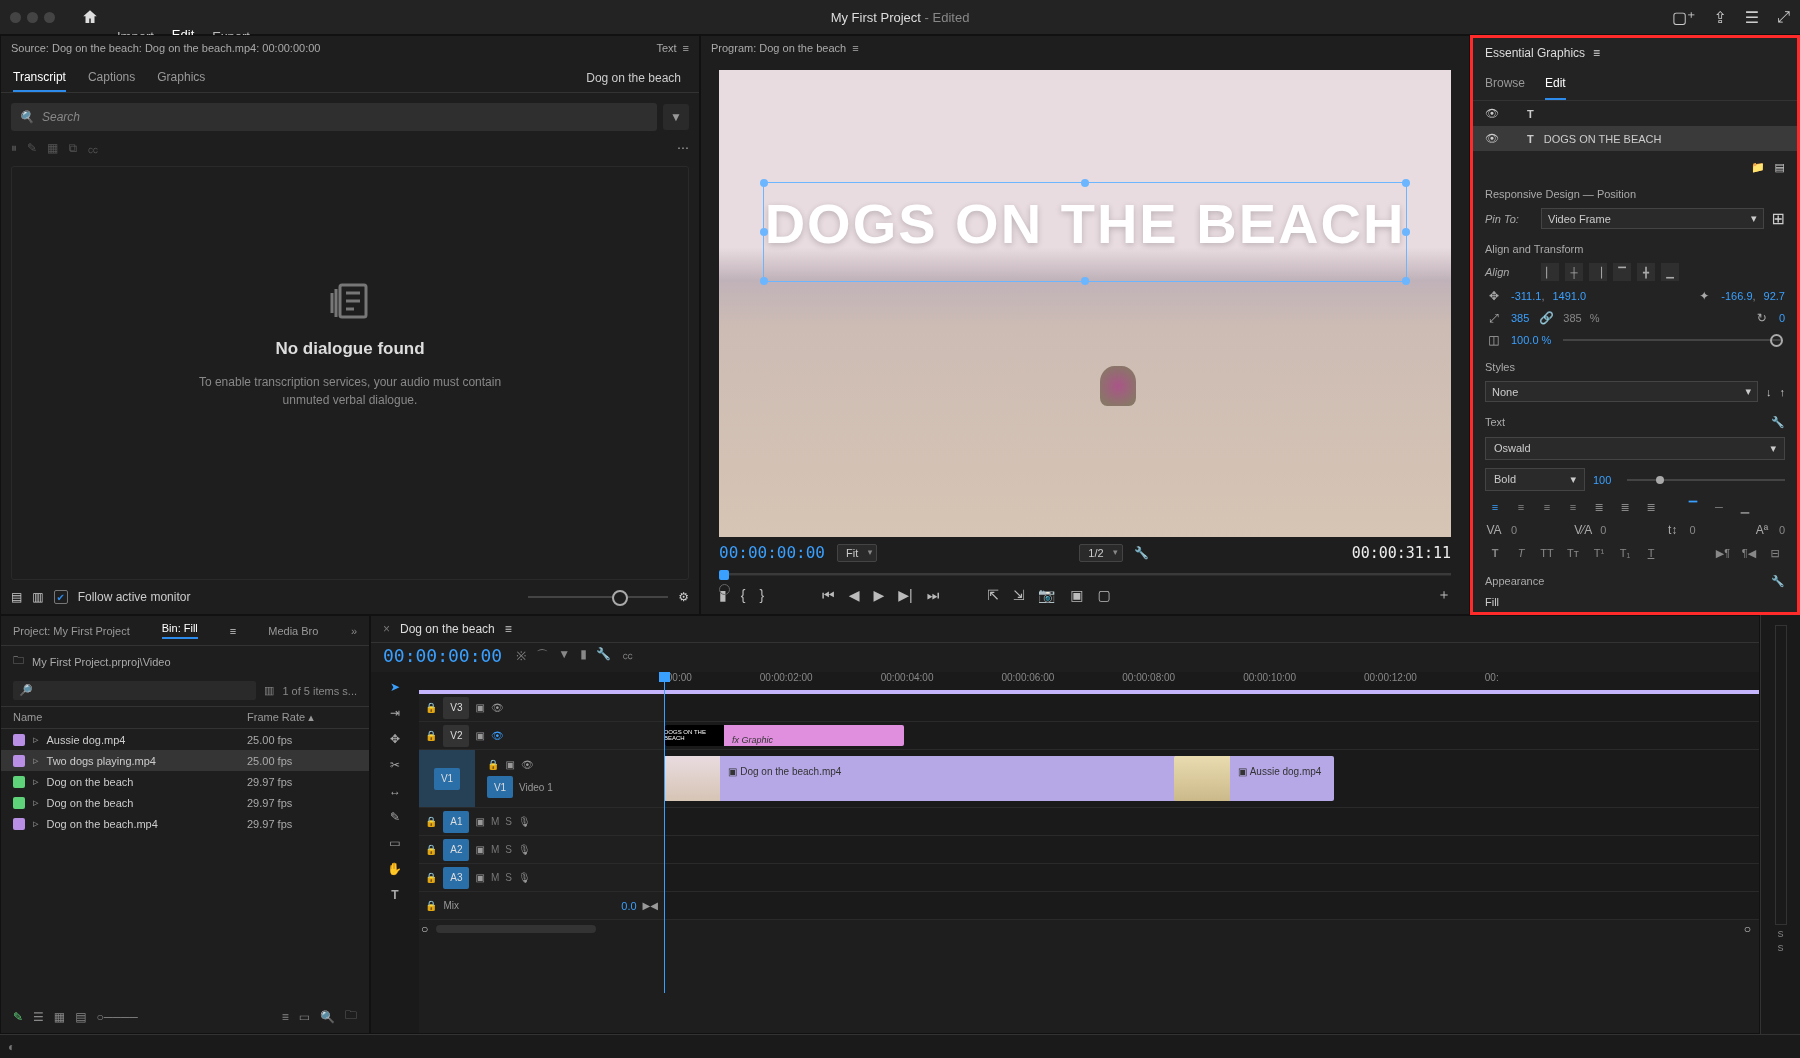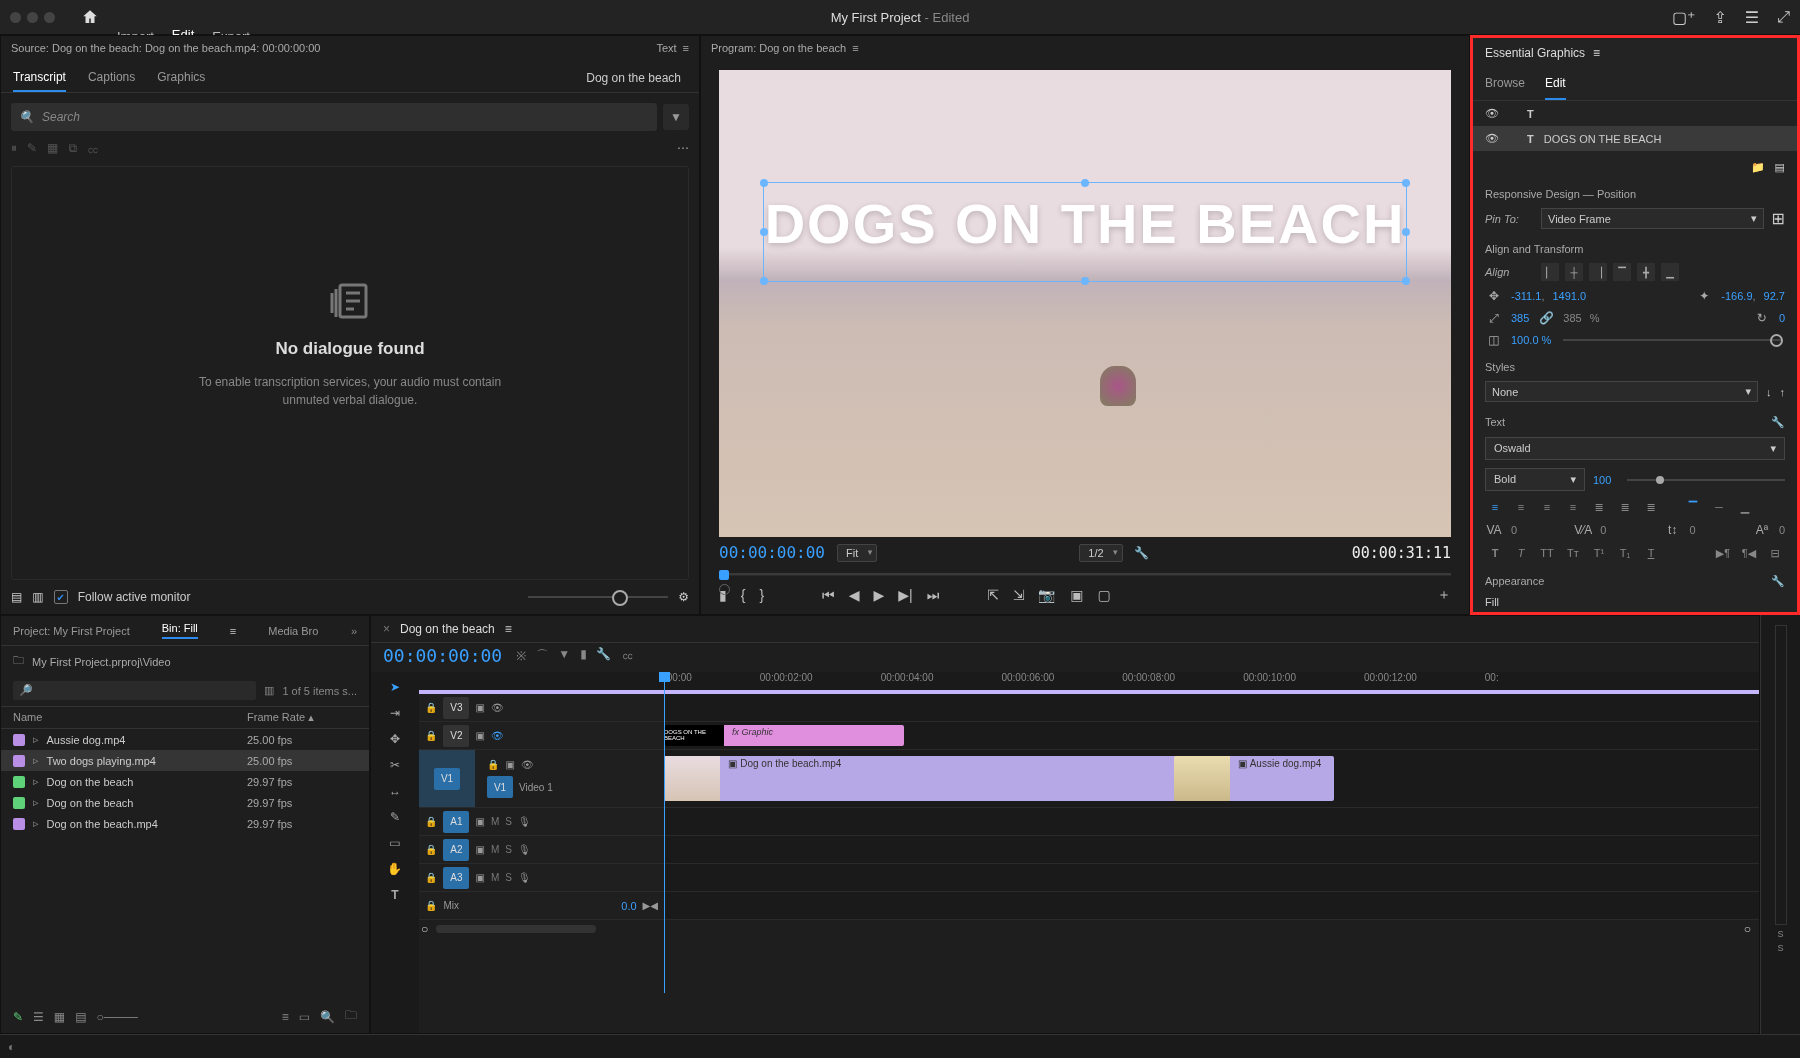--- a/index.html
+++ b/index.html
@@ -131,21 +131,21 @@
 .ruler{height:22px;background:#1a1a1a;border-bottom:4px solid #c4b5fd;display:flex;align-items:flex-start;font-size:10px;color:#888;padding-left:245px;gap:68px;white-space:nowrap;overflow:hidden;}
 .playline{position:absolute;left:245px;top:0;bottom:40px;width:1px;background:#3aa0ff;z-index:5;}
 .playline::before{content:"";position:absolute;top:0;left:-5px;width:11px;height:10px;background:#3aa0ff;}
 .track{display:flex;height:28px;border-bottom:1px solid #2a2a2a;align-items:center;}
 .track.vid{height:58px;}
 .track-head{width:245px;display:flex;align-items:center;gap:6px;padding:0 6px;font-size:10px;color:#999;background:#1f1f1f;height:100%;}
 .track-head.src{background:#264156;}
 .track-head .tag{width:26px;height:22px;background:#2a6fa8;color:#ddd;display:inline-flex;align-items:center;justify-content:center;font-size:10px;border-radius:2px;}
 .track-head .mini{color:#777;font-size:10px;}
 .track-lane{flex:1;position:relative;height:100%;background:#1a1a1a;}
-.clip{position:absolute;height:80%;top:10%;border-radius:2px;font-size:10px;color:#222;padding:2px 4px;overflow:hidden;}
+.clip{position:absolute;height:80%;top:10%;border-radius:2px;font-size:10px;color:#222;padding:10px 4px;overflow:hidden;}
 .clip.graphic{background:#e08ede;left:0;width:240px;display:flex;flex-direction:column;}
 .clip.graphic .thumb{width:60px;height:100%;background:#000;color:#fff;font-size:6px;display:flex;align-items:center;justify-content:center;position:absolute;left:0;top:0;}
 .clip.graphic .lbl{margin-left:64px;font-style:italic;color:#333;font-size:9px;}
 .clip.video1{background:#b6a8e6;left:0;width:608px;}
 .clip.video1 .thumb{width:56px;height:100%;position:absolute;left:0;top:0;background:linear-gradient(#e9dce0,#d6c4b4);}
 .clip.video1 .vlbl{margin-left:60px;color:#333;font-size:10px;}
 .clip.video2{background:#b6a8e6;left:510px;width:160px;}
 .clip.video2 .thumb{width:56px;height:100%;position:absolute;left:0;top:0;background:linear-gradient(#e9dcb0,#cbb98a);}
 .clip.video2 .vlbl{margin-left:60px;color:#333;font-size:10px;}
 .tl-scroll{height:18px;display:flex;align-items:center;padding:0 8px 0 250px;}

